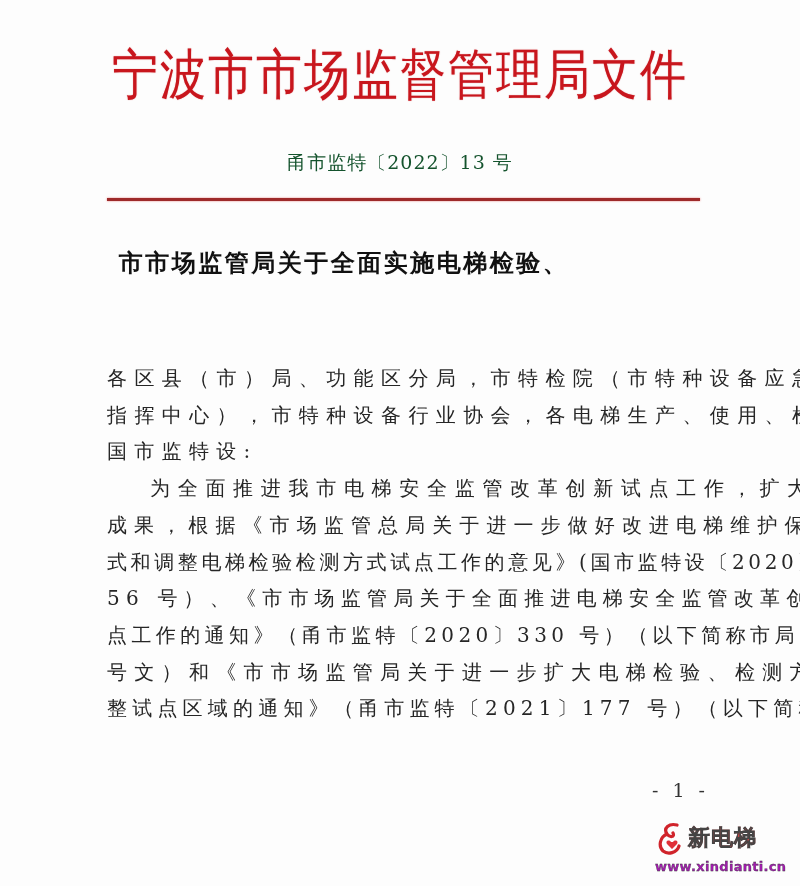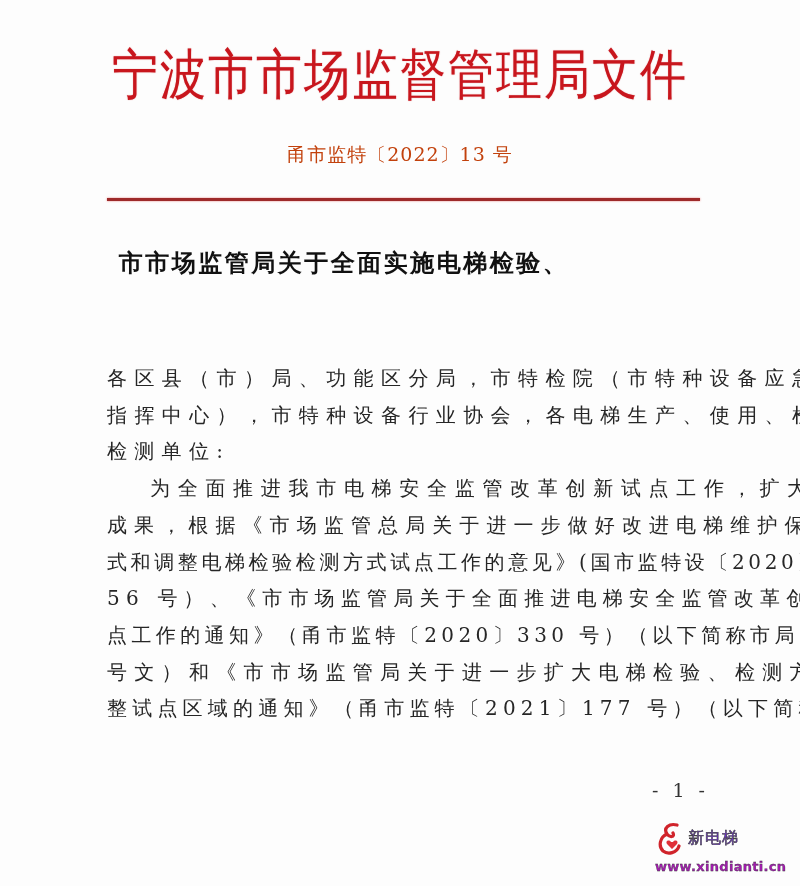--- a/index.html
+++ b/index.html
@@ -27,26 +27,26 @@
     font-size: 46px;
     line-height: 62px;
     letter-spacing: 2px;
     transform: scaleY(1.18);
     transform-origin: center top;
     text-shadow: 0 0 1px rgba(200,22,29,0.5);
   }
   .doc-number {
     position: absolute;
     left: 0;
-    top: 142px;
+    top: 150px;
     width: 800px;
     text-align: center;
     font-size: 19px;
     line-height: 24px;
-    color: #c2410c;
+    color: #14532d;
     letter-spacing: 1px;
   }
   .red-rule {
     position: absolute;
     left: 107px;
     top: 198px;
     width: 593px;
     height: 3px;
     background: #9e2a2a;
     box-shadow: 0 0 2px rgba(220,60,60,0.7);
@@ -104,24 +104,24 @@
     left: 2px;
     top: 0;
     width: 30px;
     height: 34px;
   }
   .watermark .brand-name {
     position: absolute;
     left: 33px;
     top: 0px;
     font-family: "DejaVu Sans", "Liberation Sans", sans-serif;
-    font-size: 16px;
+    font-size: 22px;
     line-height: 32px;
-    font-weight: normal;
-    color: #6d28d9;
+    font-weight: bold;
+    color: #ef4444;
     letter-spacing: 1px;
     -webkit-text-stroke: 0.6px #444;
     text-shadow: 0 0 0 #fff, 1px 1px 0 #fff;
   }
   .watermark .brand-url {
     position: absolute;
     left: 0;
     top: 37px;
     font-family: "DejaVu Sans", "Liberation Sans", sans-serif;
     font-size: 13px;
@@ -141,21 +141,21 @@
 <div class="red-rule"></div>
 
 <div class="doc-title">
   <span class="title-line">市市场监管局关于全面实施电梯检验、</span>
 </div>
 
 <div class="doc-body">
   <div>
     <span class="line" style="letter-spacing:7.4px">各区县（市）局、功能区分局，市特检院（市特种设备应急处置</span>
     <span class="line" style="letter-spacing:7.4px">指挥中心），市特种设备行业协会，各电梯生产、使用、检验、</span>
-    <span class="line">检测单位:</span>
+    <span class="line">国市监特设:</span>
   </div>
   <div>
     <span class="line indent" style="letter-spacing:7.7px">为全面推进我市电梯安全监管改革创新试点工作，扩大改革</span>
     <span class="line" style="letter-spacing:7.1px">成果，根据《市场监管总局关于进一步做好改进电梯维护保养模</span>
     <span class="line" style="letter-spacing:3.6px">式和调整电梯检验检测方式试点工作的意见》(国市监特设〔2020〕</span>
     <span class="line" style="letter-spacing:6.2px">56 号）、《市市场监管局关于全面推进电梯安全监管改革创新试</span>
     <span class="line" style="letter-spacing:4.4px">点工作的通知》（甬市监特〔2020〕330 号）（以下简称市局 330</span>
     <span class="line" style="letter-spacing:7.3px">号文）和《市市场监管局关于进一步扩大电梯检验、检测方式调</span>
     <span class="line" style="letter-spacing:5.2px">整试点区域的通知》（甬市监特〔2021〕177 号）（以下简称市</span>
   </div>

